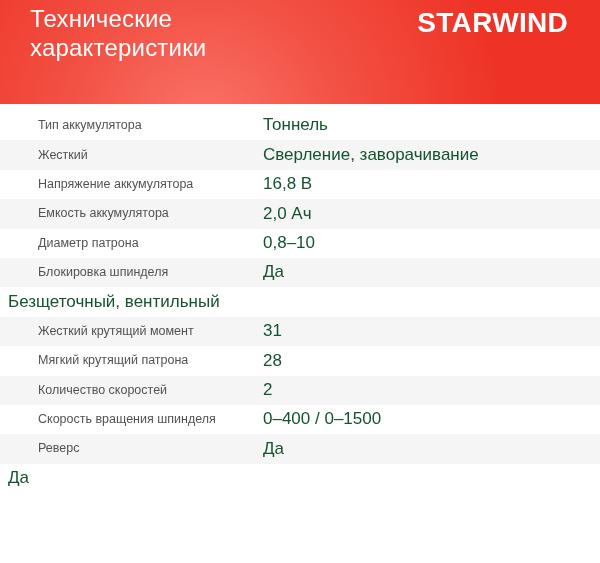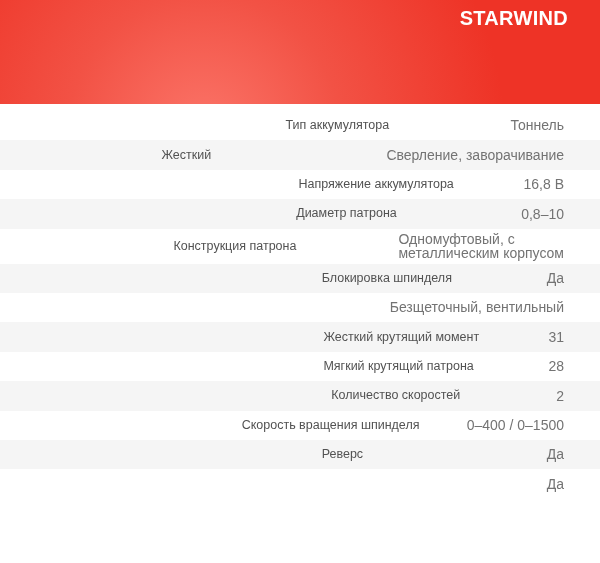--- a/index.html
+++ b/index.html
@@ -28,81 +28,80 @@
     font-size: 24px;
     line-height: 28.5px;
     font-weight: 500;
     letter-spacing: 0.2px;
   }
   .brand-logo {
     position: absolute;
     top: 7px;
     right: 32px;
     color: #ffffff;
-    font-size: 20px;
+    font-size: 28px;
     font-weight: 700;
     letter-spacing: 0.3px;
   }
   
   .spec-table {
     padding-top: 7px;
   }
   .row {
     display: flex;
     align-items: center;
     min-height: 29.4px;
-    padding: 3px 16px;
-    justify-content: flex-end;
+    padding: 3px 8px;
   }
   .row:nth-child(even) { background: #f5f5f5; }
   .cell-label {
     flex: 0 0 255px;
     padding-left: 30px;
     font-size: 12.5px;
     line-height: 15px;
     color: #525252;
   }
   .cell-value {
-    font-size: 14px;
+    font-size: 17px;
     line-height: 14.5px;
-    color: #737373;
+    color: #14532d;
     white-space: pre-line;
     padding-right: 20px;
   }
 </style>
 </head>
 <body>
 
 <div class="page">
 
   <div class="header">
+    <div class="header-title">Технические характеристики</div>
     <div class="brand-logo">STARWIND</div>
   </div>
 
   <div class="spec-table">
     <div class="row">
       <div class="cell-label">Тип аккумулятора</div>
       <div class="cell-value">Тоннель</div>
     </div>
     <div class="row">
       <div class="cell-label">Жесткий</div>
       <div class="cell-value">Сверление, заворачивание</div>
     </div>
     <div class="row">
       <div class="cell-label">Напряжение аккумулятора</div>
       <div class="cell-value">16,8 В</div>
     </div>
     <div class="row">
+      <div class="cell-label">Емкость аккумулятора</div>
+      <div class="cell-value">2,0 Ач</div>
+    </div>
+    <div class="row">
       <div class="cell-label">Диаметр патрона</div>
       <div class="cell-value">0,8–10</div>
-    </div>
-    <div class="row">
-      <div class="cell-label">Конструкция патрона</div>
-      <div class="cell-value">Одномуфтовый, с
-металлическим корпусом</div>
     </div>
     <div class="row">
       <div class="cell-label">Блокировка шпинделя</div>
       <div class="cell-value">Да</div>
     </div>
     <div class="row">
       <div class="cell-value">Безщеточный, вентильный</div>
     </div>
     <div class="row">
       <div class="cell-label">Жесткий крутящий момент</div>

